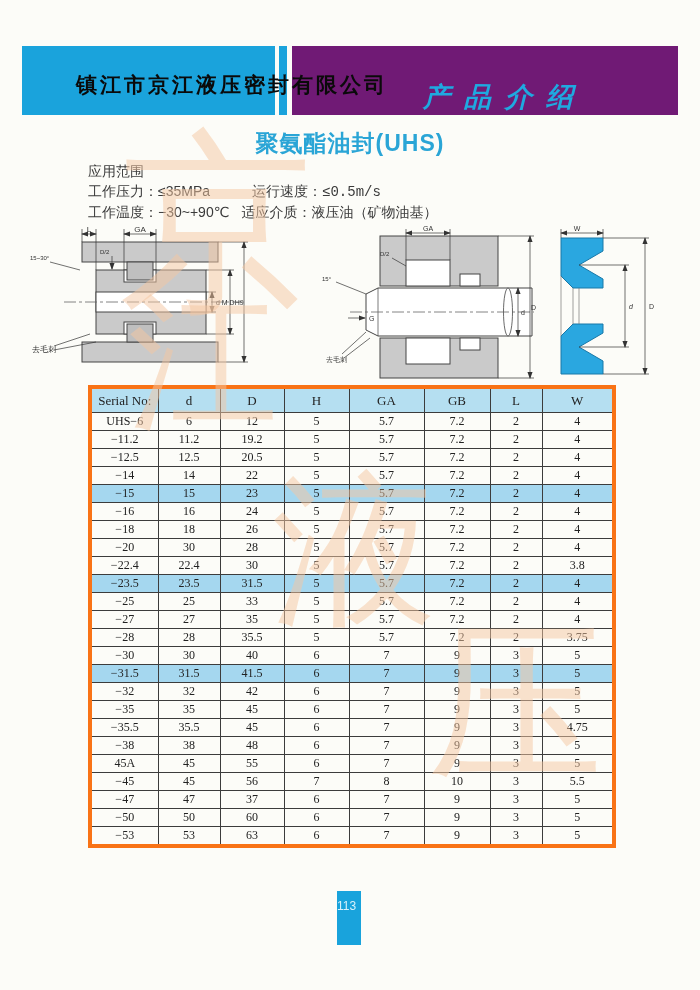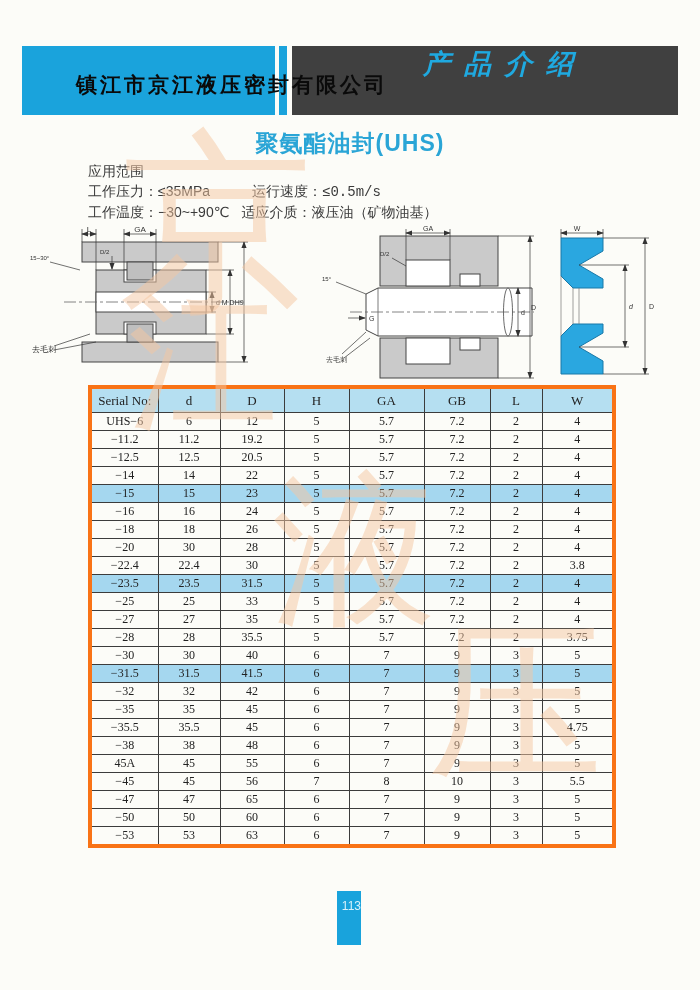--- a/index.html
+++ b/index.html
@@ -2,22 +2,22 @@
 <html><head>
 <meta charset="utf-8">
 <style>
   html,body{margin:0;padding:0;}
   .page{position:relative;width:700px;height:990px;background:#fcfcf8;overflow:hidden;
         font-family:"Liberation Sans","DejaVu Sans",sans-serif;}
 
   
   .hdr-dark{position:absolute;left:22px;top:46px;width:253px;height:69px;background:#1aa3dc;}
   .hdr-sep{position:absolute;left:279px;top:46px;width:8px;height:69px;background:#1aa3dc;}
-  .hdr-light{position:absolute;left:292px;top:46px;width:386px;height:69px;background:#404040;
-             display:flex;align-items:flex-start;justify-content:center;}
+  .hdr-light{position:absolute;left:292px;top:46px;width:386px;height:69px;background:#701a75;
+             display:flex;align-items:flex-end;justify-content:center;}
   .company{position:absolute;left:76px;top:71px;z-index:3;color:#0a0a0a;
            font-family:"Liberation Serif","DejaVu Serif",serif;font-weight:bold;
            font-size:21px;letter-spacing:3px;white-space:nowrap;}
   .section{color:#1fa9e0;font-weight:bold;font-size:27px;letter-spacing:14px;
            font-style:italic;padding-left:40px;white-space:nowrap;}
 
   
   .doc-title{position:absolute;left:0;top:128px;width:700px;text-align:center;
              color:#2aa5d6;font-size:23px;font-weight:bold;letter-spacing:1px;}
   .specs{position:absolute;left:88px;top:161px;color:#3a3a3a;font-size:14px;line-height:20px;}
@@ -36,21 +36,21 @@
   table{border-collapse:collapse;width:524px;table-layout:fixed;
         font-family:"Liberation Serif","DejaVu Serif",serif;font-size:12px;color:#222;
         border:4px solid #f97316;}
   th,td{border:1px solid #3c3c3c;text-align:center;padding:0;height:17px;line-height:17px;
         font-weight:normal;overflow:hidden;}
   th{height:23px;line-height:23px;background:#b5dff1;font-size:13px;}
   tr.hl td{background:#a5d7ef;margin-left:34px;}
 
   
   .pagebox{position:absolute;left:337px;top:891px;width:24px;height:54px;background:#19a3dc;
-           color:#d8f1fb;font-size:12px;text-align:right;line-height:30px;}
+           color:#d8f1fb;font-size:12px;text-align:left;line-height:30px;}
 
   
   .wm{position:absolute;z-index:6;pointer-events:none;color:#f5c7a2;opacity:.5;
       font-family:"Liberation Serif","DejaVu Serif",serif;line-height:1;}
   .wm0{left:118px;top:128px;font-size:195px;}
   .wm1{left:128px;top:288px;font-size:150px;}
   .wm2{left:272px;top:470px;font-size:165px;}
   .wm3{left:428px;top:618px;font-size:175px;}
 </style>
 </head>
@@ -429,21 +429,21 @@
             <td>56</td>
             <td>7</td>
             <td>8</td>
             <td>10</td>
             <td>3</td>
             <td>5.5</td>
           </tr>
           <tr>
             <td>−47</td>
             <td>47</td>
-            <td>65</td>
+            <td>37</td>
             <td>6</td>
             <td>7</td>
             <td>9</td>
             <td>3</td>
             <td>5</td>
           </tr>
           <tr>
             <td>−50</td>
             <td>50</td>
             <td>60</td>

